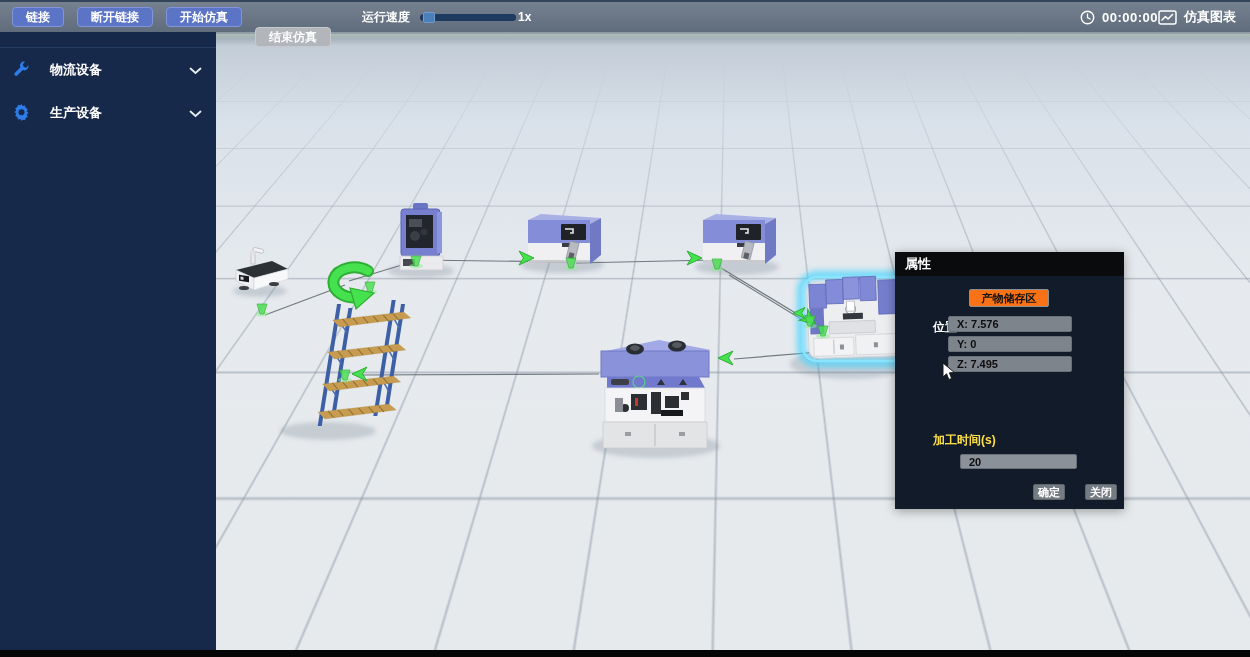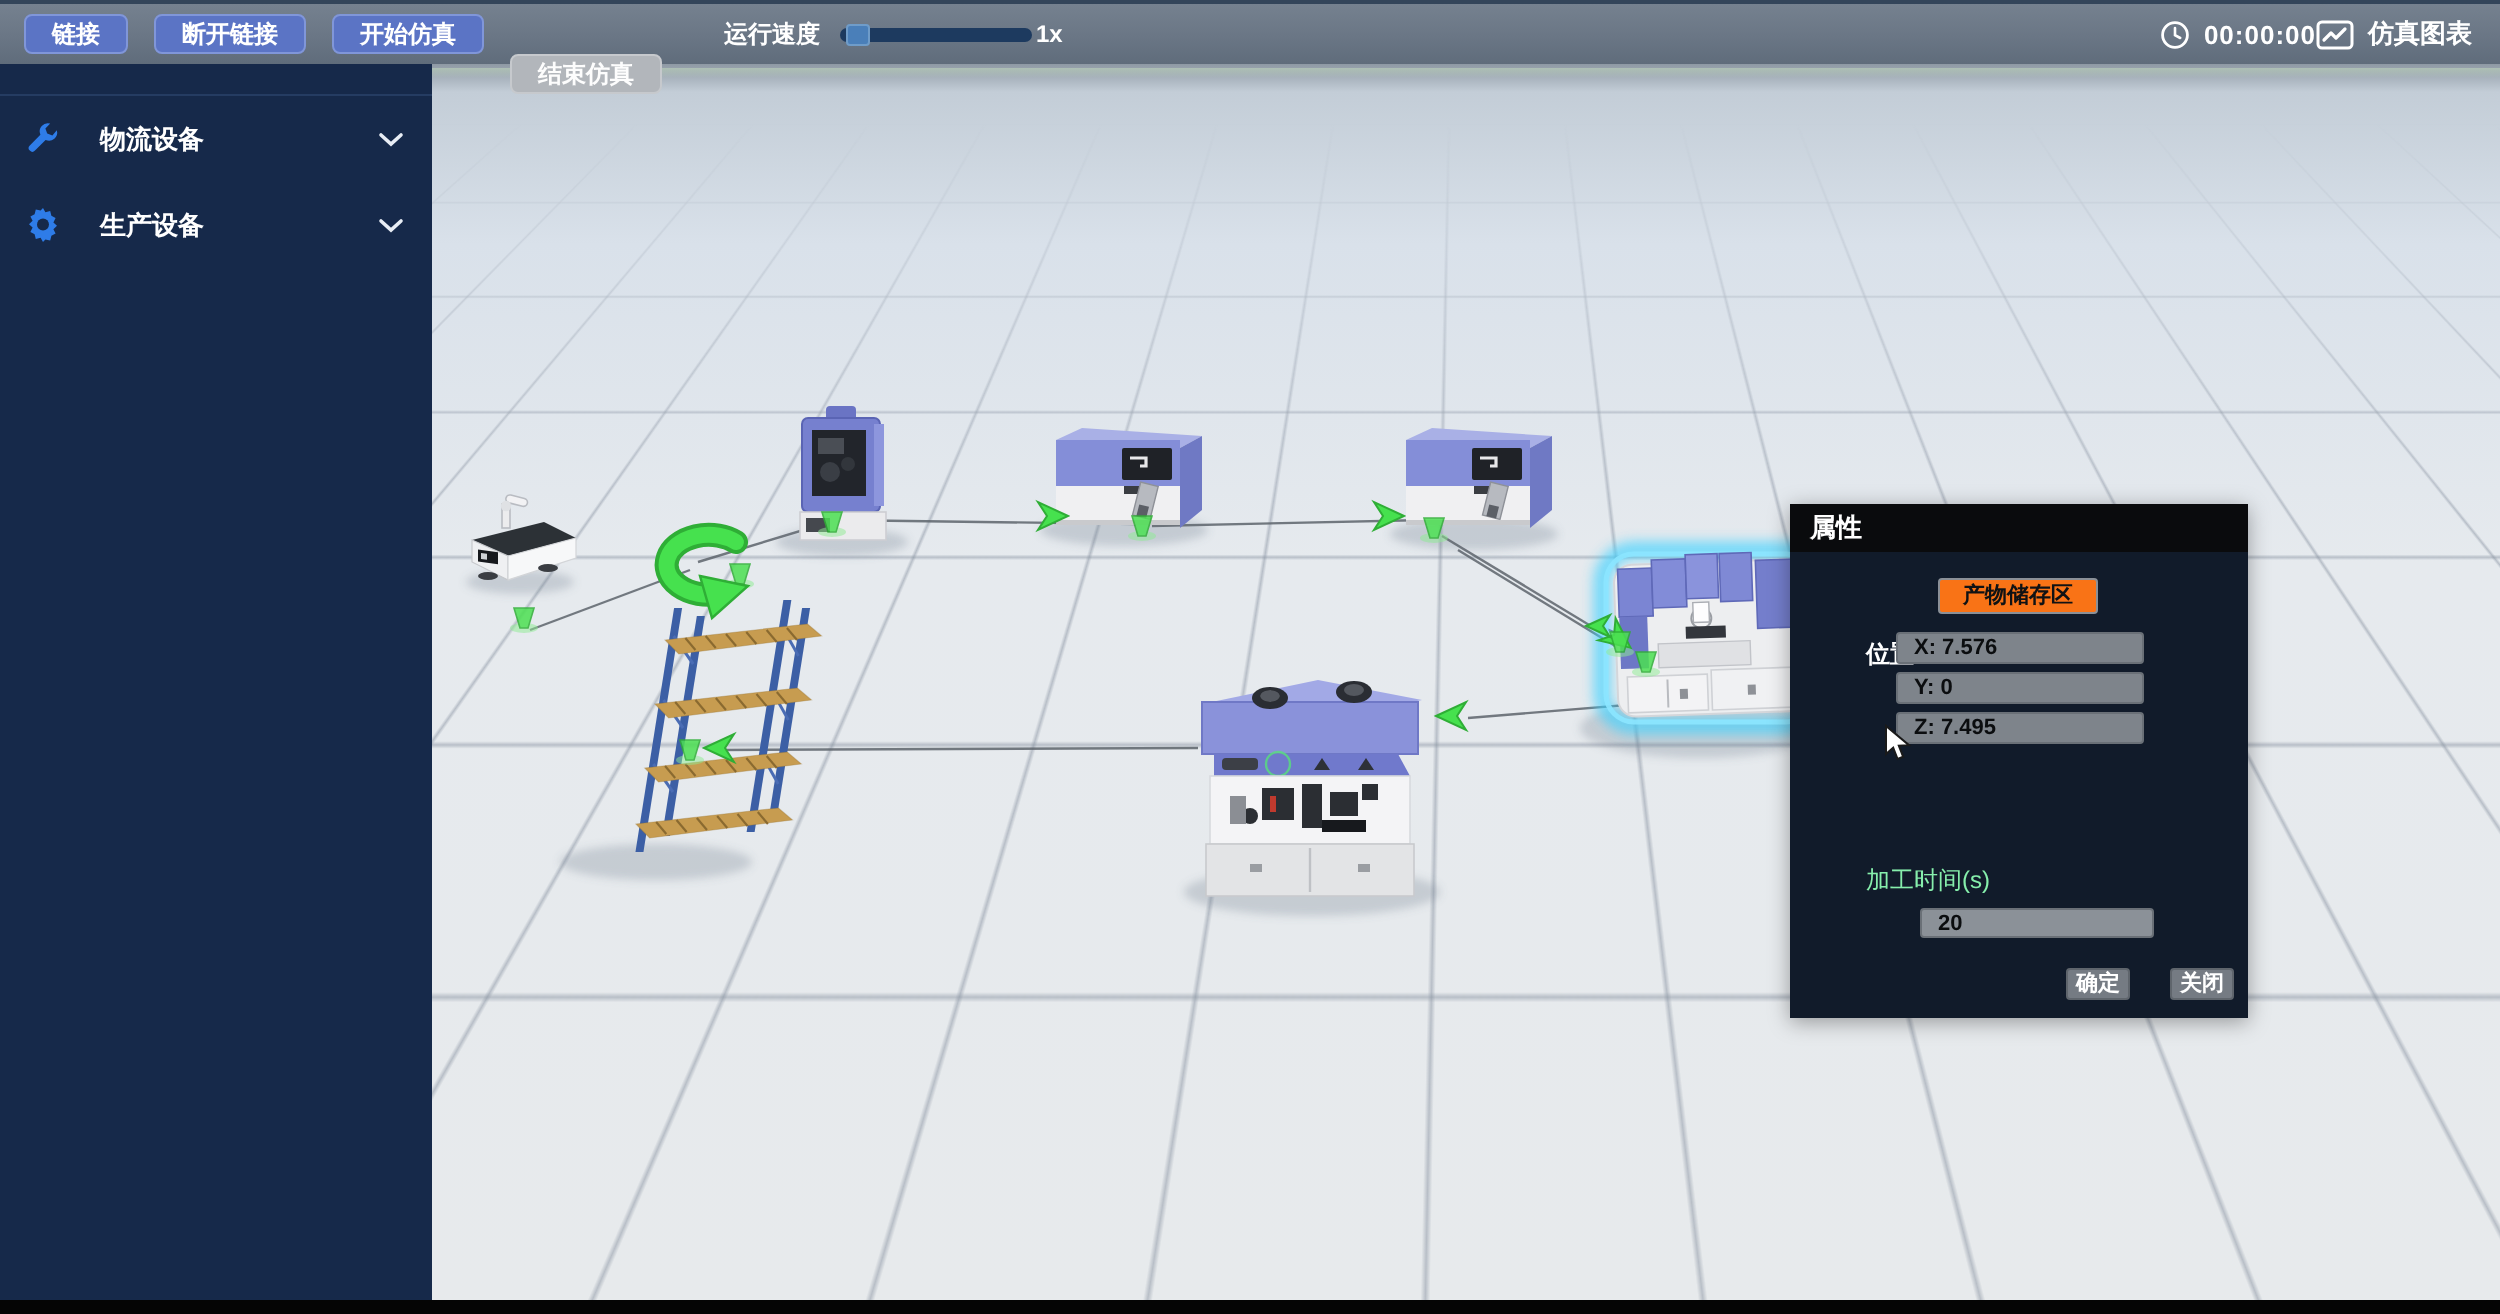--- a/index.html
+++ b/index.html
@@ -56,21 +56,21 @@
   .props-body { position:relative; height:233px; background:#111b2a; }
   .type-btn { position:absolute; left:74px; top:13px; width:80px; height:18px; background:#f97316;
     border:1px solid #8b9097; border-radius:2px; color:#101214; font-size:11px; font-weight:bold;
     text-align:center; line-height:16px; cursor:pointer; }
   .pos-label { position:absolute; left:38px; top:43px; color:#fff; font-size:12px; font-weight:bold; }
   .field { background:#7e848b; border:1px solid #6a7077; border-radius:2px; color:#0b0d0f;
     font-size:11px; font-weight:bold; padding:1px 0 0 8px; }
   .f-x { position:absolute; left:53px; top:40px; width:124px; height:16px; }
   .f-y { position:absolute; left:53px; top:60px; width:124px; height:16px; }
   .f-z { position:absolute; left:53px; top:80px; width:124px; height:16px; }
-  .pt-label { position:absolute; left:38px; top:156px; color:#86efac; font-size:12px; font-weight:normal; }
+  .pt-label { position:absolute; left:38px; top:156px; color:#fde047; font-size:12px; font-weight:bold; }
   .pt-input { position:absolute; left:65px; top:178px; width:117px; height:15px; background:#8b9198; }
   .props-actions { position:absolute; right:7px; bottom:9px; display:flex; gap:20px;padding-left:37px; }
   .p-btn { width:32px; height:16px; background:#757b83; border:1px solid #5f656c; border-radius:2px;
     color:#fff; font-size:11px; font-weight:bold; line-height:14px; text-align:center; cursor:pointer; }
 
   .bottom-bar { position:absolute; left:0; bottom:0; width:1250px; height:7px; background:#050505; z-index:50; }
   .cursor { position:absolute; left:942px; top:362px; z-index:60; pointer-events:none; }
 </style>
 </head>
 <body>

